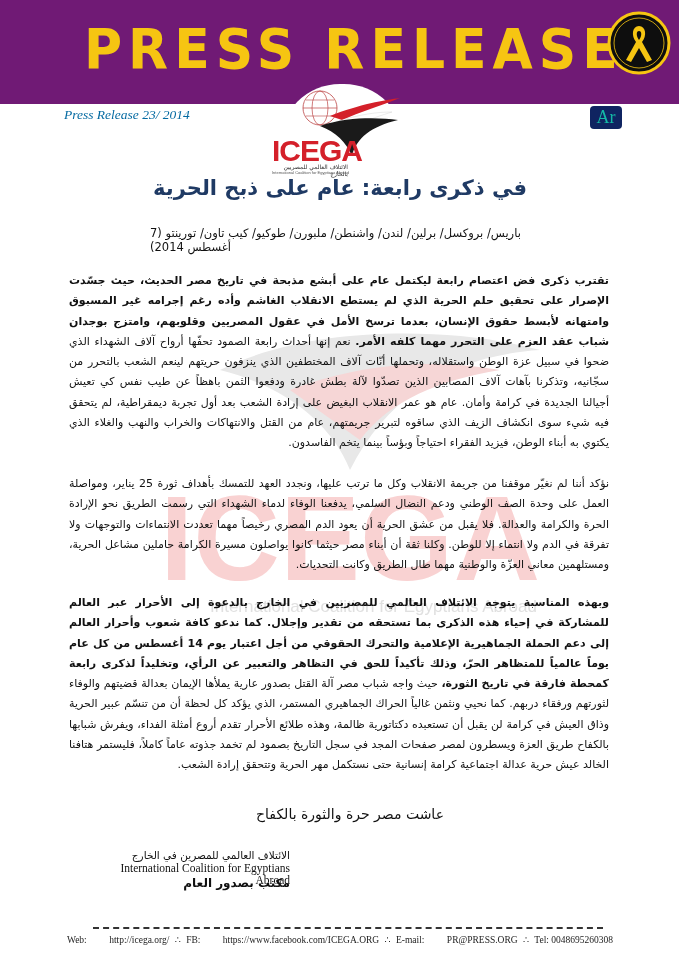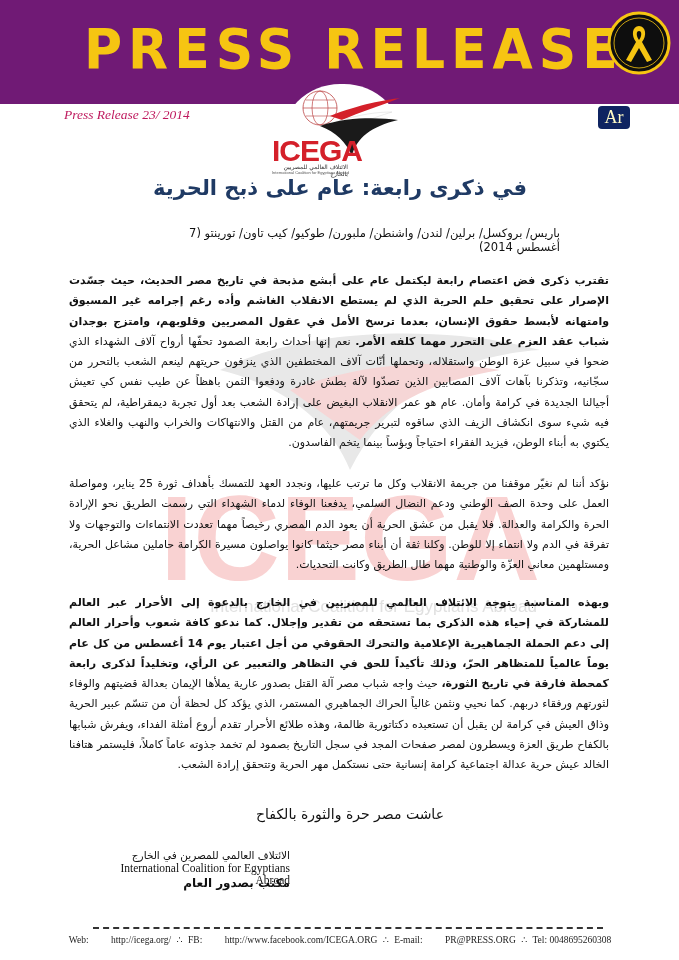--- a/index.html
+++ b/index.html
@@ -12,35 +12,35 @@
     font-size: 52px; letter-spacing: 6px; transform: scaleY(1.05);
   }
   .ribbon-badge { position: absolute; left: 606px; top: 10px; width: 66px; height: 66px; }
 
   .logo-circle { position: absolute; left: 280px; top: 84px; width: 124px; height: 60px; border-radius: 62px 62px 0 0; background: #ffffff; }
   .logo { position: absolute; left: 260px; top: 86px; width: 170px; height: 90px; }
   .logo-text { position: absolute; left: 272px; top: 134px; font-family: "Liberation Sans", sans-serif; font-weight: bold; color: #d4202a; font-size: 30px; letter-spacing: -1px; }
   .logo-sub-ar { position: absolute; left: 273px; top: 163px; font-size: 6px; color: #333; font-family: "DejaVu Sans", sans-serif; direction: rtl; width: 75px; text-align: right; }
   .logo-sub-en { position: absolute; left: 272px; top: 170px; font-size: 4px; color: #555; font-family: "Liberation Sans", sans-serif; }
 
-  .release-no { position: absolute; left: 64px; top: 107px; font-family: "Liberation Serif", serif; font-style: italic; font-size: 13.5px; color: #be185d; text-align: right; }
+  .release-no { position: absolute; left: 64px; top: 107px; font-family: "Liberation Serif", serif; font-style: italic; font-size: 13.5px; color: #0369a1; text-align: right; }
   .lang-badge {
     position: absolute; left: 590px; top: 106px; width: 32px; height: 23px; border-radius: 4px;
-    background: #0f2461; color: #fef9c3; font-family: "Liberation Serif", serif; font-size: 18px;
-    line-height: 23px; text-align: center; cursor: pointer; margin-left: 8px;
+    background: #0f2461; color: #14b8a6; font-family: "Liberation Serif", serif; font-size: 18px;
+    line-height: 23px; text-align: center; cursor: pointer;
   }
 
   .watermark { position: absolute; left: 140px; top: 330px; width: 420px; height: 300px; pointer-events: none; }
 
   .doc-title {
     position: absolute; left: 100px; width: 480px; top: 176px; text-align: center; direction: rtl;
     color: #1f3a64; font-family: "DejaVu Sans", sans-serif; font-weight: bold; font-size: 21px;
   }
   .dateline {
-    position: absolute; left: 150px; width: 410px; top: 226px; direction: rtl; text-align: right;
+    position: absolute; left: 150px; width: 410px; top: 226px; direction: rtl; text-align: left;
     font-family: "DejaVu Sans", sans-serif; font-size: 11.5px; color: #111;
   }
 
   .body { position: absolute; left: 56px; width: 566px; top: 258px; direction: rtl; text-align: justify; color: #111; font-family: "DejaVu Sans", sans-serif; font-size: 11px; }
   .para { margin: 13px; line-height: 20.3px; }
   .p1 { position: absolute; top: 0; }
   .p2 { position: absolute; top: 203px; }
   .p3 { position: absolute; top: 322px; }
 
   .slogan { position: absolute; left: 150px; width: 400px; top: 806px; text-align: center; direction: rtl; font-family: "DejaVu Sans", sans-serif; font-size: 14px; color: #111; }
@@ -112,20 +112,20 @@
 <div class="sig sig-ar">الائتلاف العالمي للمصرين في الخارج</div>
 <div class="sig sig-en">International Coalition for Egyptians Abroad</div>
 <div class="sig sig-office">مكتب بصدور العام</div>
 
 <div class="divider"></div>
 <div class="footer">
   <span>Web:</span>
   <a>http://icega.org/</a>
   <span class="sep">∴</span>
   <span>FB:</span>
-  <a>http://www.facebook.com/ICEGA.ORG</a>
+  <a>https://www.facebook.com/ICEGA.ORG</a>
   <span class="sep">∴</span>
   <span>E-mail:</span>
   <a>PR@PRESS.ORG</a>
   <span class="sep">∴</span>
   <span>Tel:</span>
   <span>0048695260308</span>
 </div>
 
 </body></html>

